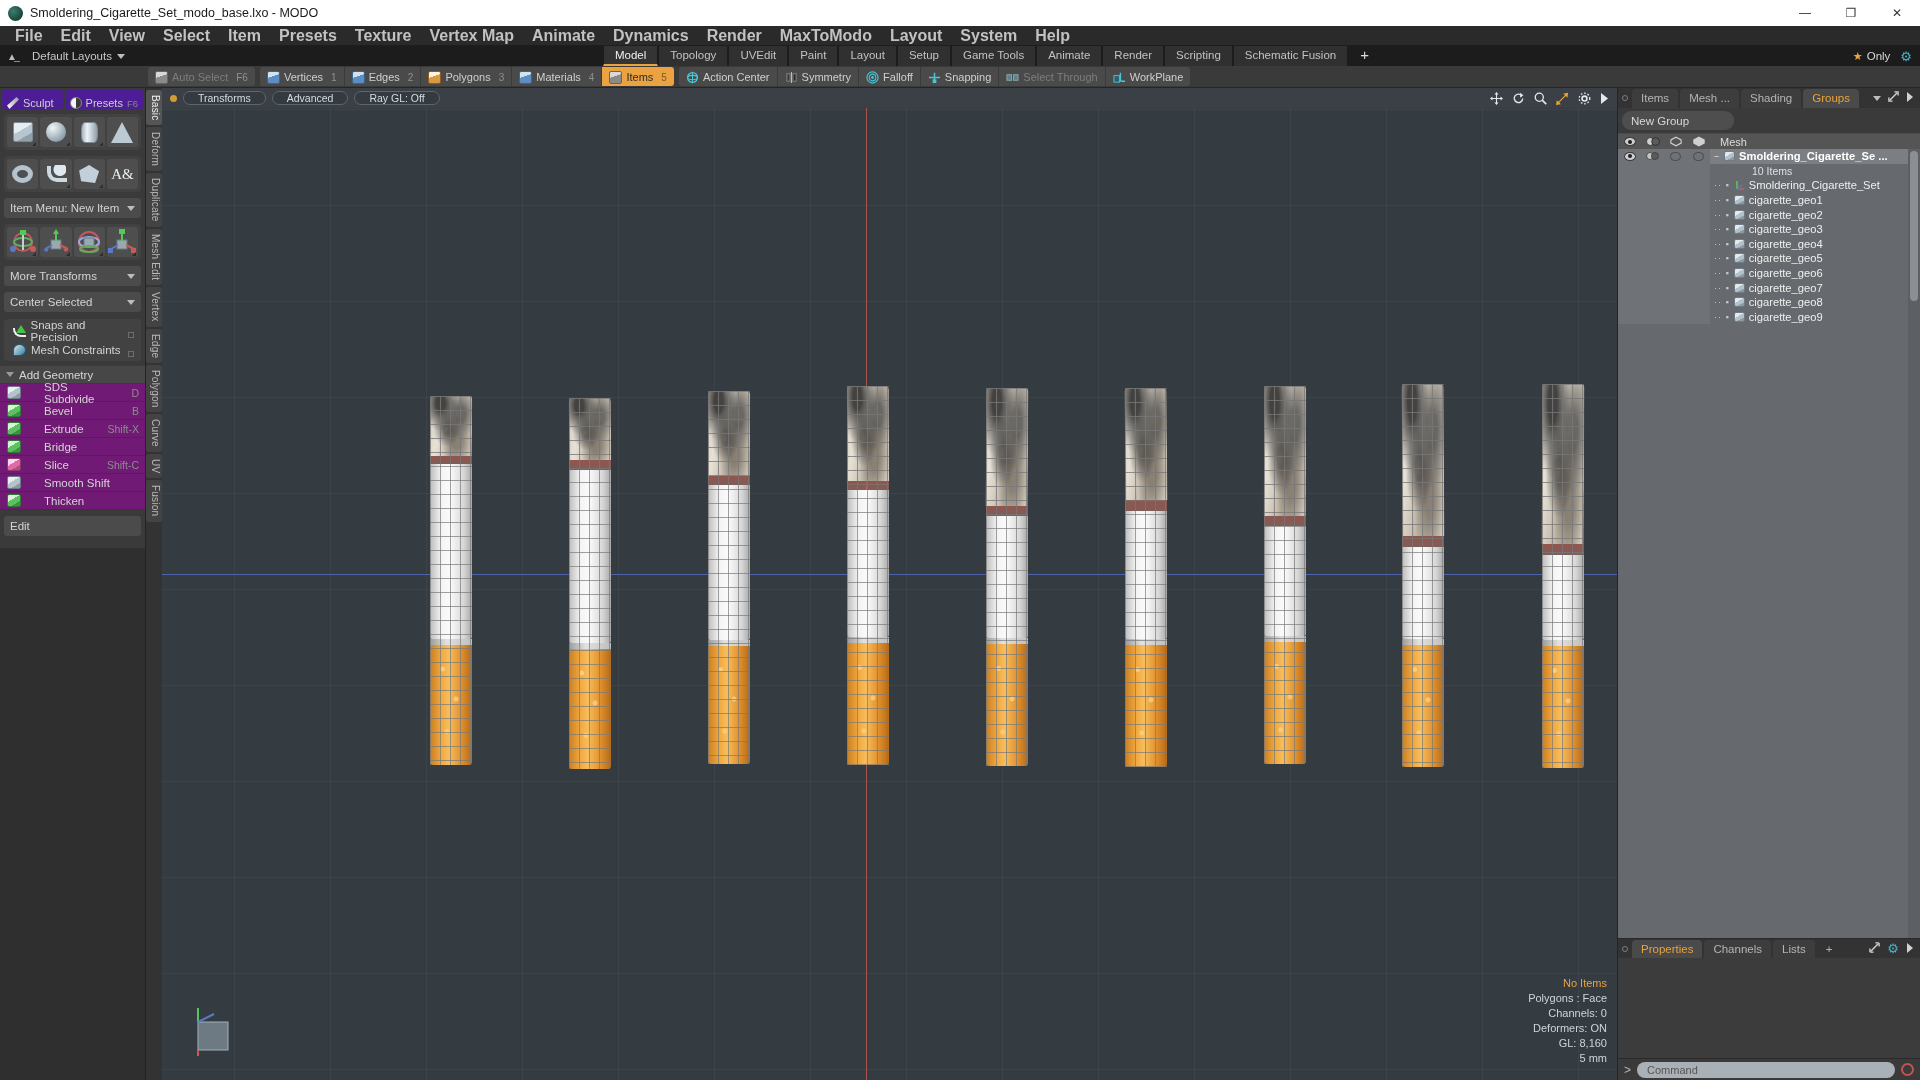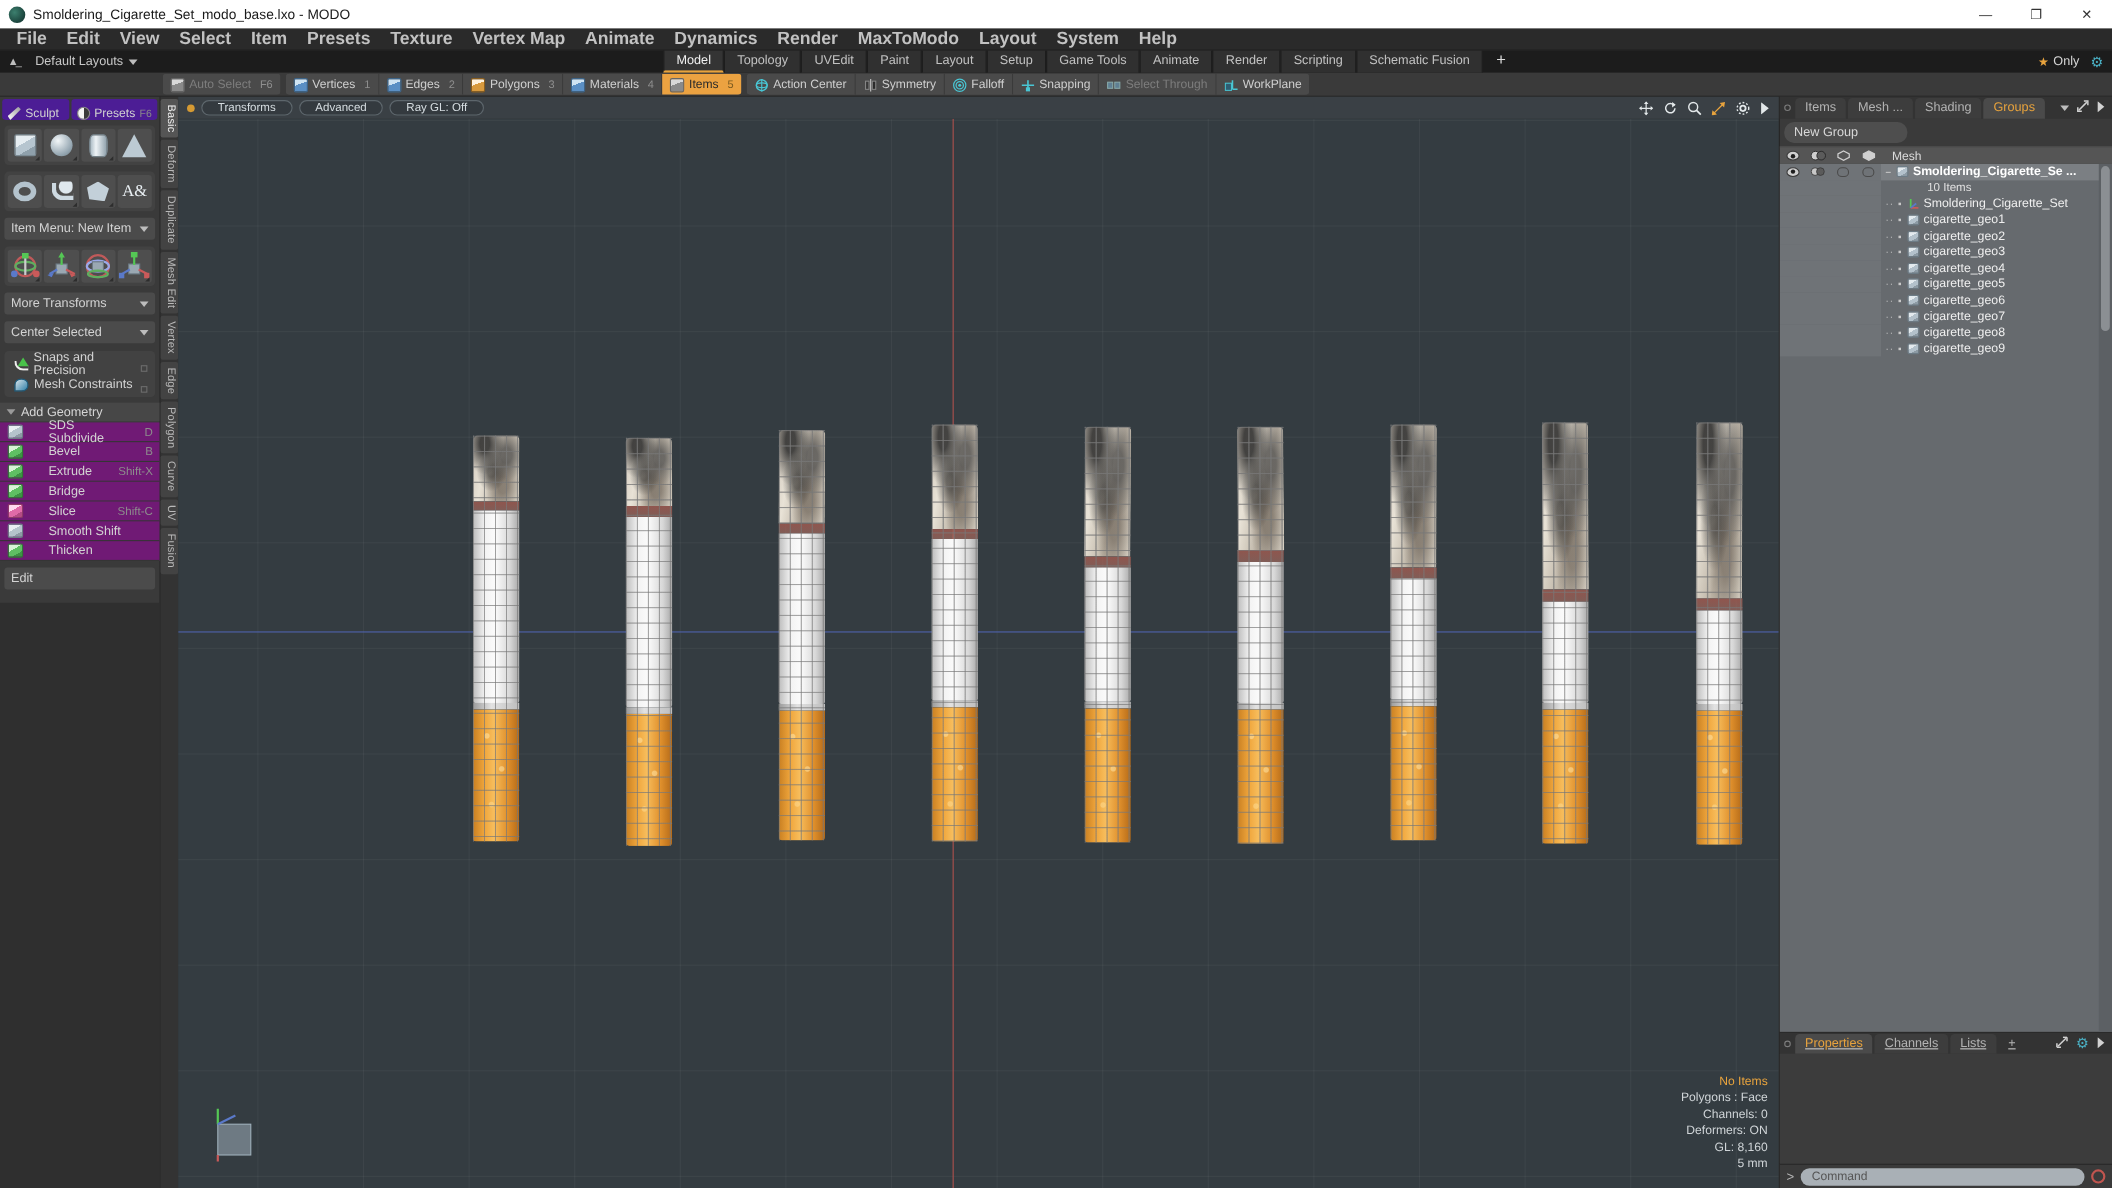--- a/index.html
+++ b/index.html
@@ -1036,21 +1036,21 @@
           </div>
         <div class="tree-scroll">
             <i></i>
           </div>
       </div>
 
       <div class="rp-bottom">
         <div class="rp-dot">
             <i></i>
           </div>
-        <div id="btabs" style="display:flex;align-items:stretch;padding-top:1px;text-decoration:underline;">
+        <div id="btabs" style="display:flex;align-items:stretch;padding-top:1px;">
             <div class="rtab active">Properties</div>
             <div class="rtab">Channels</div>
             <div class="rtab">Lists</div>
             <div class="rtab" style="background: transparent;">+</div>
           </div>
         <div class="rp-right">
           <span><svg width="11" height="11" viewBox="0 0 12 12">
                 <path d="M11 1L7 1M11 1 11 5M1 11l4 0M1 11 1 7" fill="none" stroke="#d2d2d2" stroke-width="1.5"></path>
                 <line x1="10" y1="2" x2="2" y2="10" stroke="#d2d2d2" stroke-width="1.5"></line>
               </svg></span>

